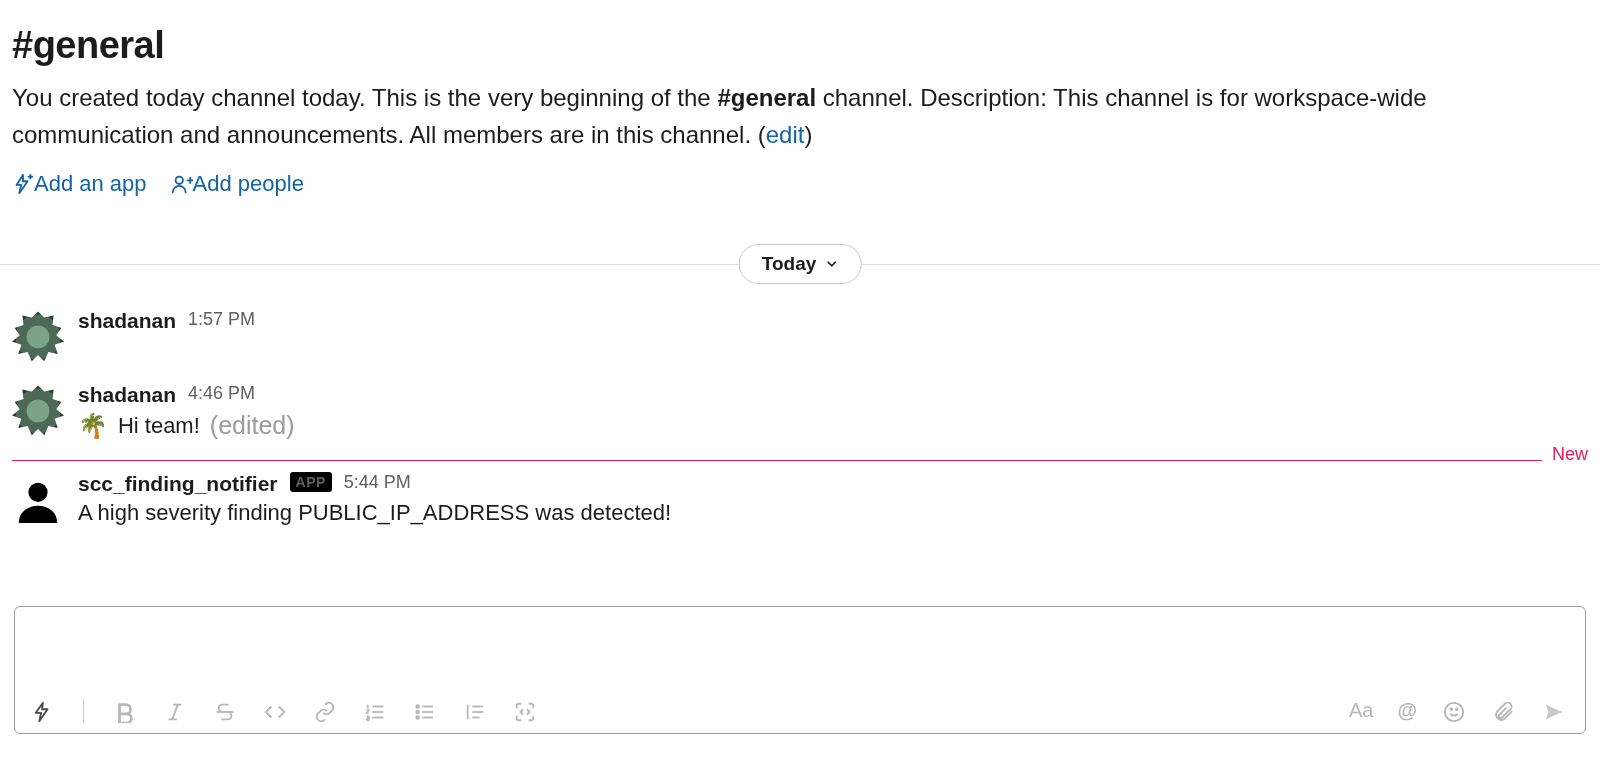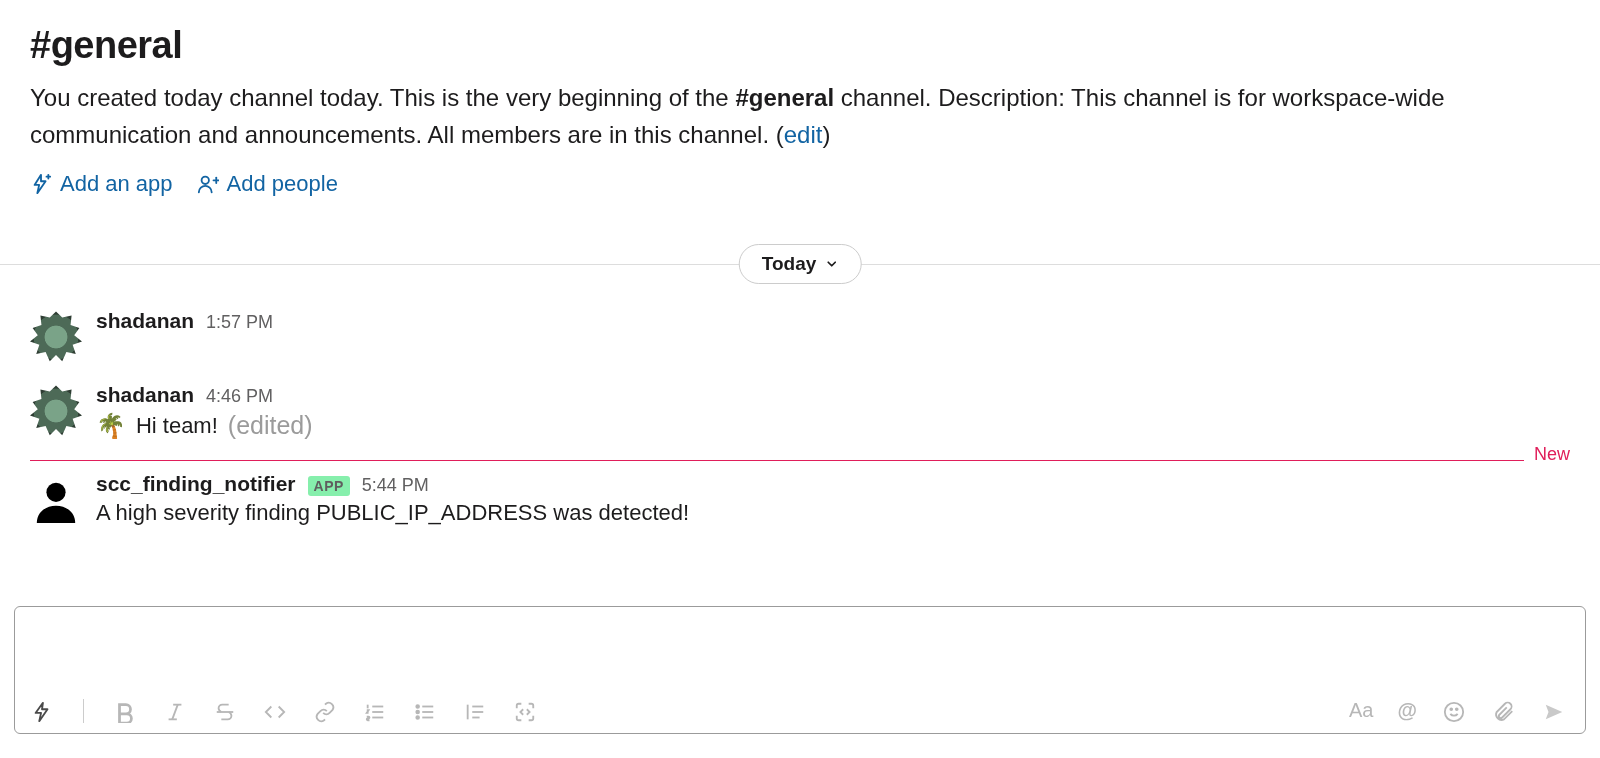--- a/index.html
+++ b/index.html
@@ -5,21 +5,21 @@
   * { box-sizing: border-box; margin: 0; padding: 0; }
   body {
     font-family: -apple-system, BlinkMacSystemFont, "Segoe UI", Helvetica, Arial, sans-serif;
     background: #fff;
     color: #1d1c1d;
     width: 1600px;
     height: 758px;
     overflow: hidden;
     position: relative;
   }
-  .container { padding: 0 30px; }
+  .container { padding: 0 12px; }
   .channel-title {
     font-size: 38px;
     font-weight: 900;
     letter-spacing: -0.5px;
     margin: 24px 0 12px 0;
   }
   .channel-desc {
     font-size: 24px;
     line-height: 1.55;
     color: #1d1c1d;
@@ -29,21 +29,20 @@
   .channel-desc .bold { font-weight: 700; }
   .link { color: #1264a3; cursor: pointer; }
   .actions-row {
     display: flex;
     gap: 24px;
     margin-bottom: 42px;
   }
   .action-link {
     display: inline-flex;
     align-items: center;
-    gap: 8px;
     color: #1264a3;
     font-size: 22px;
     cursor: pointer;
   }
   .action-link svg { width: 22px; height: 22px; }
 
   .date-divider-wrap { position: relative; height: 50px; }
   .date-line {
     position: absolute;
     left: 0; right: 0; top: 50%;
@@ -84,34 +83,34 @@
     clip-path: polygon(50% 0%, 62% 12%, 80% 8%, 78% 26%, 95% 32%, 85% 46%, 100% 58%, 82% 64%, 88% 82%, 70% 78%, 62% 96%, 50% 84%, 38% 96%, 30% 78%, 12% 82%, 18% 64%, 0% 58%, 15% 46%, 5% 32%, 22% 26%, 20% 8%, 38% 12%);
   }
   .avatar-person {
     display:flex; align-items:center; justify-content:center;
     background:#fff;
   }
   .avatar-person svg { width: 46px; height: 46px; }
 
   .msg-body { flex: 1; min-width: 0; }
   .msg-header {
-    display: flex; align-items: flex-end; gap: 12px;
+    display: flex; align-items: flex-start; gap: 12px;
   }
   .msg-user { font-weight: 800; font-size: 21px; }
   .msg-time { color: #616061; font-size: 18px; }
   .msg-text { font-size: 22px; color: #616061; margin-top: 2px; }
   .msg-text-strong { color: #1d1c1d; }
   .msg-line2 {
     display: flex; align-items: center; gap: 10px;
     font-size: 22px; margin-top: 4px;
   }
   .palm { font-size: 24px; }
   .edited { color: #9b9b9b; font-size: 25px; }
   .app-badge {
-    background: #86efac;
+    background: #000000;
     color: #5f5f5f;
     font-size: 14px;
     font-weight: 700;
     border-radius: 3px;
     padding: 2px 6px;
     letter-spacing: 0.5px;
   }
 
   .new-divider-wrap { position: relative; height: 12px; text-align: center; }
   .new-line {

